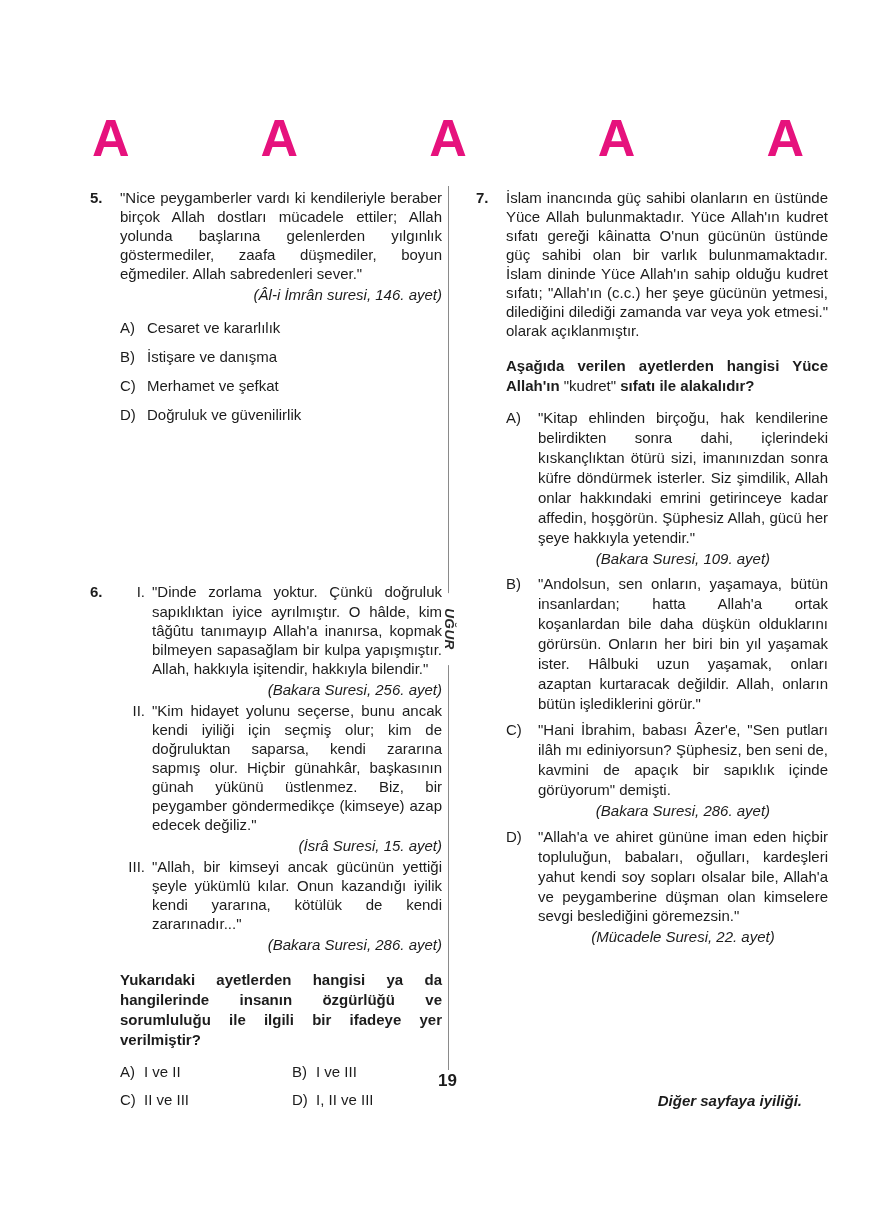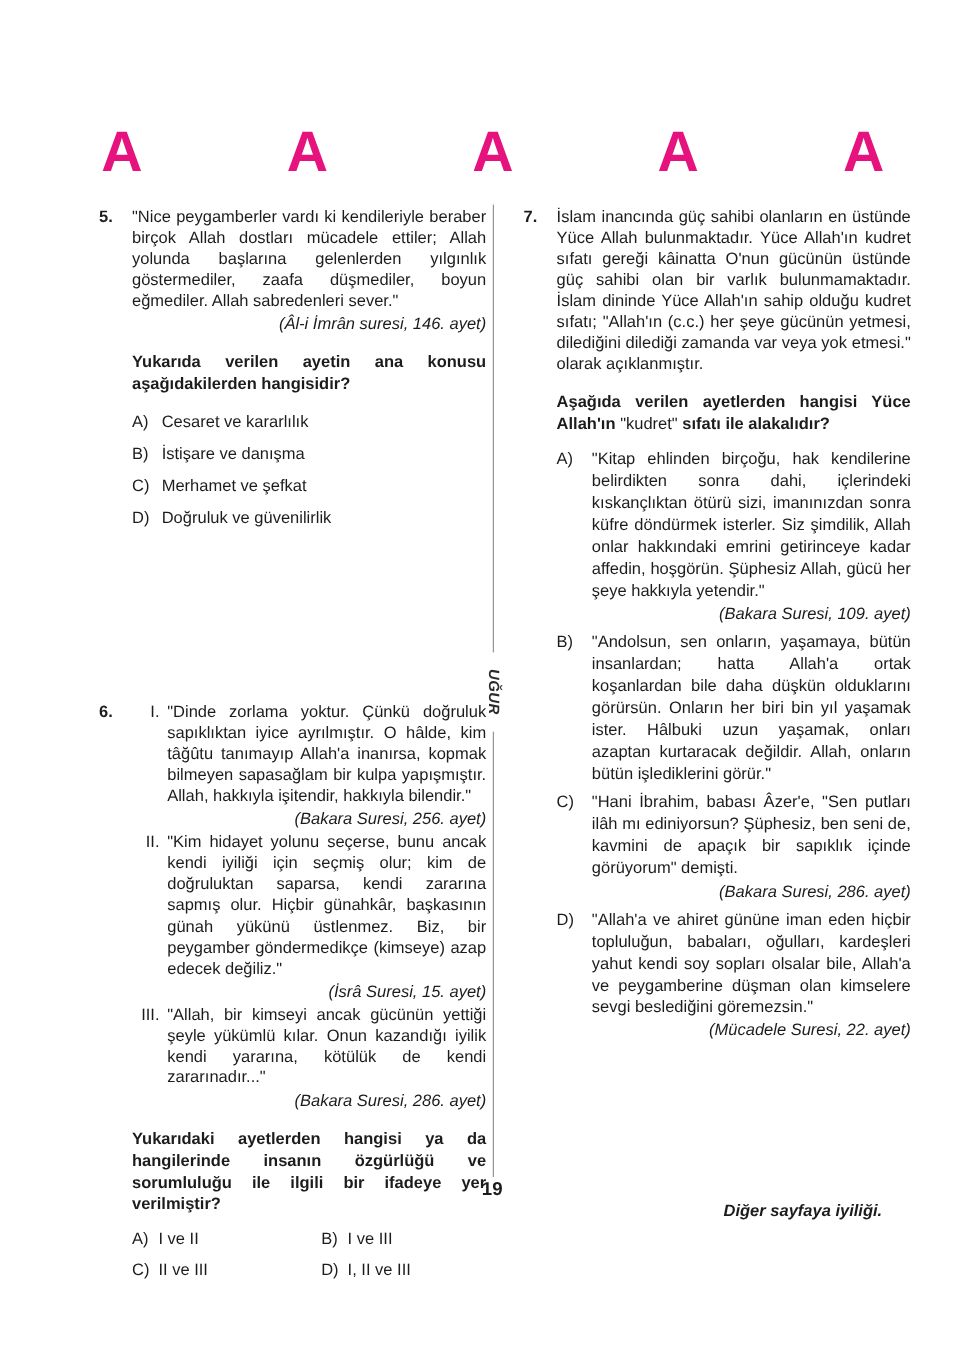--- a/index.html
+++ b/index.html
@@ -34,21 +34,21 @@
   .ayet-item { display:grid; grid-template-columns:32px 1fr; margin-bottom:2px; }
   .ayet-numeral { text-align:right; padding-right:7px; }
   .ayet-text { text-align:justify; }
   .q6-options { margin-top:12px; display:grid; grid-template-columns:172px 1fr; row-gap:9px; }
   .q6-option { display:flex; }
   .q6-option .opt-label { width:24px; }
 
   .q7-options { margin-top:12px; }
   .q7-option { display:grid; grid-template-columns:32px 1fr; margin-bottom:6px; line-height:1.33; }
   .q7-option .opt-text { text-align:justify; }
-  .q7-option .source { margin-top:1px; }
+  .q7-option .source { margin-top:1px;text-align:center; }
 
   .footer-pagenum { position:absolute; left:438px; top:1071px; font-weight:bold; font-size:17px; }
   .footer-note { position:absolute; right:78px; top:1092px; font-weight:bold; font-style:italic; font-size:15px; }
 </style>
 </head>
 <body>
 
 <div class="page">
 
   <div class="header-letters">
@@ -62,21 +62,20 @@
   <div class="divider"></div>
   <div class="watermark">UĞUR</div>
 
   <div class="col col-left">
 
     <div class="question">
       <div class="qnum">5.</div>
       <div>
         <p class="qbody">"Nice peygamberler vardı ki kendileriyle beraber birçok Allah dostları mücadele ettiler; Allah yolunda başlarına gelenlerden yılgınlık göstermediler, zaafa düşmediler, boyun eğmediler. Allah sabredenleri sever."</p>
         <p class="source">(Âl-i İmrân suresi, 146. ayet)</p>
-        <p class="prompt">Yukarıda verilen ayetin ana konusu aşağıdakilerden hangisidir?</p>
         <div class="q5-options">
           <div class="q5-option">
             <span class="opt-label">A)</span>
             <span class="opt-text">Cesaret ve kararlılık</span>
           </div>
           <div class="q5-option">
             <span class="opt-label">B)</span>
             <span class="opt-text">İstişare ve danışma</span>
           </div>
           <div class="q5-option">

